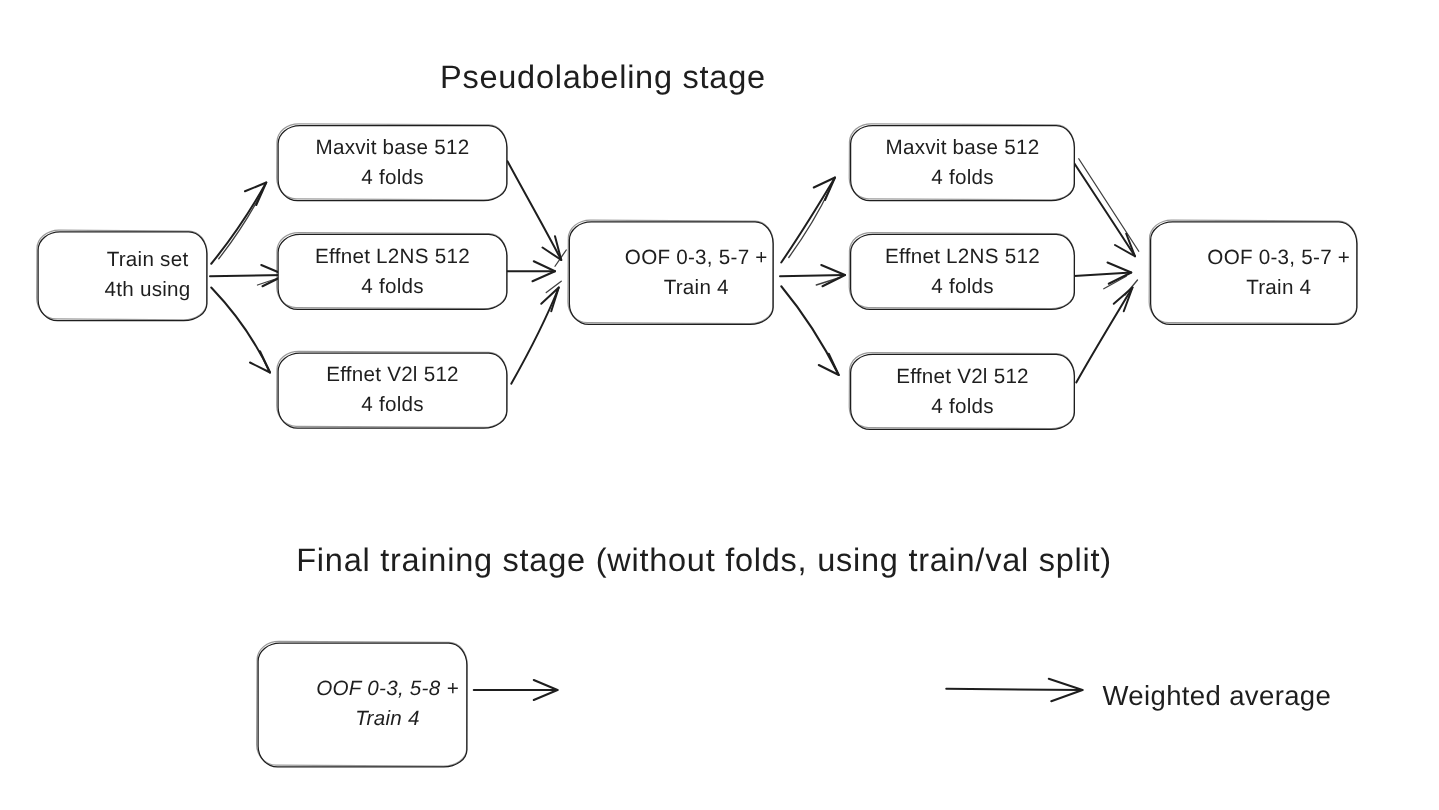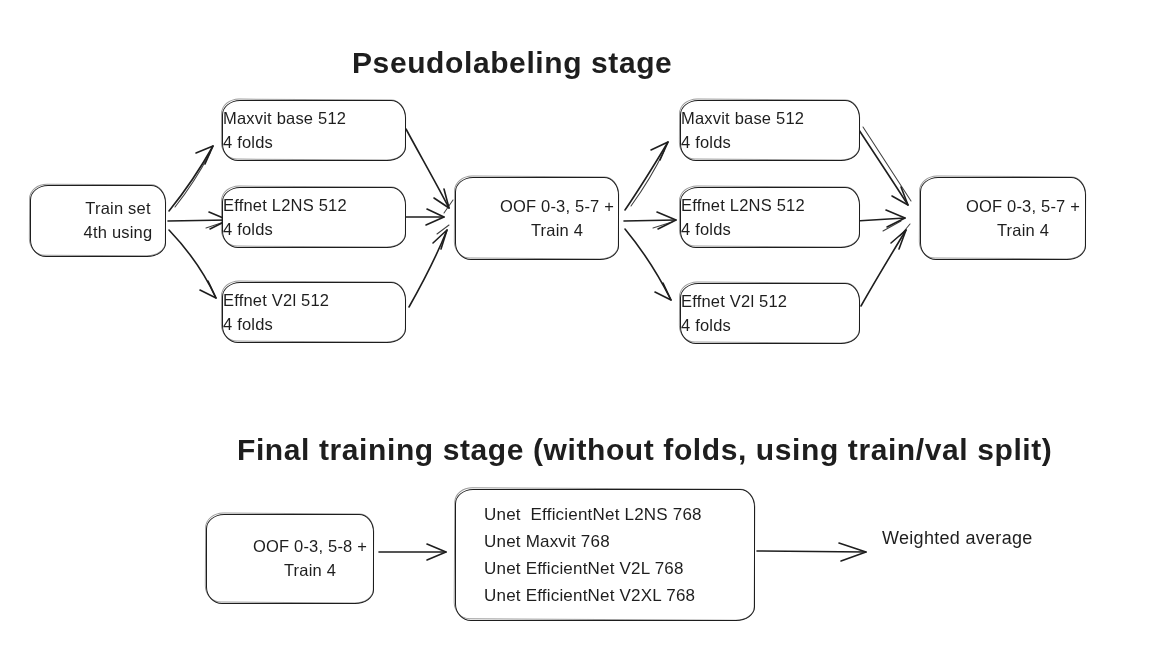--- a/index.html
+++ b/index.html
@@ -1,48 +1,48 @@
 <!DOCTYPE html>
 <html><head>
 <meta charset="utf-8">
 <style>
   html,body { margin:0; padding:0; background:#ffffff; }
   body { font-family:"Liberation Sans","DejaVu Sans",sans-serif; color:#1e1e1e; }
   .canvas { position:relative; width:1151px; height:648px; background:#ffffff; overflow:hidden; }
   .arrow-layer { position:absolute; left:0; top:0; width:1151px; height:648px; }
 
-  .stage-title { position:absolute; font-size:30px; letter-spacing:.6px; font-weight:700; white-space:nowrap; }
+  .stage-title { position:absolute; font-size:26px; letter-spacing:.6px; font-weight:400; white-space:nowrap; }
   .title-pseudo { left:352px; top:46px; }
   .title-final  { left:193px; top:433px;margin-left:44px; }
 
   .box { position:absolute; box-sizing:border-box; background:#ffffff;
          border:1.7px solid #1e1e1e; border-radius:18px 15px 19px 16px / 15px 18px 14px 17px;
          display:flex; flex-direction:column; justify-content:center;
          font-size:16.5px; line-height:1.45; letter-spacing:.2px; }
   .box::after { content:""; position:absolute; inset:-2.5px -1px 0.5px -2px;
                 border:1.1px solid rgba(30,30,30,.45); border-radius:inherit;
                 transform:rotate(.35deg); pointer-events:none; }
   .box.center { align-items:center; text-align:center;padding-left:40px; }
-  .box.left   { align-items:flex-start; text-align:left; }
+  .box.left   { align-items:center; text-align:left; }
 
   .box-trainset  { left:30px;  top:185px; width:136px; height:72px; }
   .box-g1-0 { left:222px; top:100px; width:184px; height:61px; }
   .box-g1-1 { left:222px; top:187px; width:184px; height:61px; }
   .box-g1-2 { left:222px; top:282px; width:184px; height:61px; }
   .box-oof1 { left:455px; top:177px; width:164px; height:83px; }
   .box-g2-0 { left:680px; top:100px; width:180px; height:61px; }
   .box-g2-1 { left:680px; top:187px; width:180px; height:61px; }
   .box-g2-2 { left:680px; top:283px; width:180px; height:61px; }
   .box-oof2 { left:920px; top:177px; width:166px; height:83px; }
 
-  .box-oof-final { left:206px; top:514px; width:168px; height:90px; }
+  .box-oof-final { left:206px; top:514px; width:168px; height:100px;font-style:italic; }
   .box-models    { left:455px; top:489px; width:300px; height:132px; padding-left:28px; font-size:17px; }
   .box-models .model-line { white-space:pre; line-height:27px; }
 
-  .label-weighted { position:absolute; left:882px; top:528px; font-size:18px; letter-spacing:.3px; white-space:nowrap; }
+  .label-weighted { position:absolute; left:882px; top:544px; font-size:22px; letter-spacing:.3px; white-space:nowrap; }
 
   .arrow-layer path { stroke:#1e1e1e; stroke-width:1.6; fill:none; stroke-linecap:round; }
   .arrow-layer path.sketch { stroke-width:1.05; opacity:.85; }
 </style>
 </head>
 <body>
 
 <div class="canvas">
 
   <svg class="arrow-layer" viewBox="0 0 1151 648" xmlns="http://www.w3.org/2000/svg">
@@ -132,22 +132,16 @@
     <span>Train 4</span>
   </div>
 
   <div class="stage-title title-final">Final training stage (without folds, using train/val split)</div>
 
   <div class="box center box-oof-final">
     <span>OOF 0-3, 5-8 +</span>
     <span>Train 4</span>
   </div>
 
-  <div class="box left box-models">
-    <span class="model-line">Unet  EfficientNet L2NS 768</span>
-    <span class="model-line">Unet Maxvit 768</span>
-    <span class="model-line">Unet EfficientNet V2L 768</span>
-    <span class="model-line">Unet EfficientNet V2XL 768</span>
-  </div>
 
   <div class="label-weighted">Weighted average</div>
 
 </div>
 
 </body></html>

